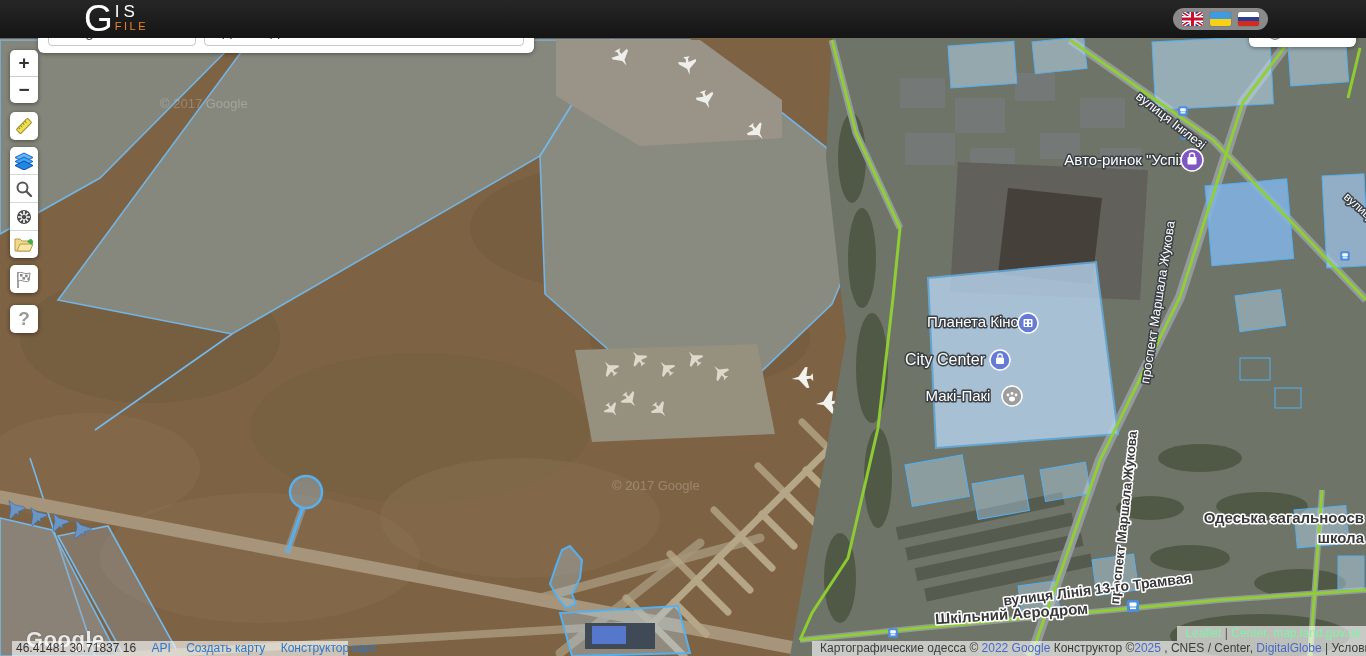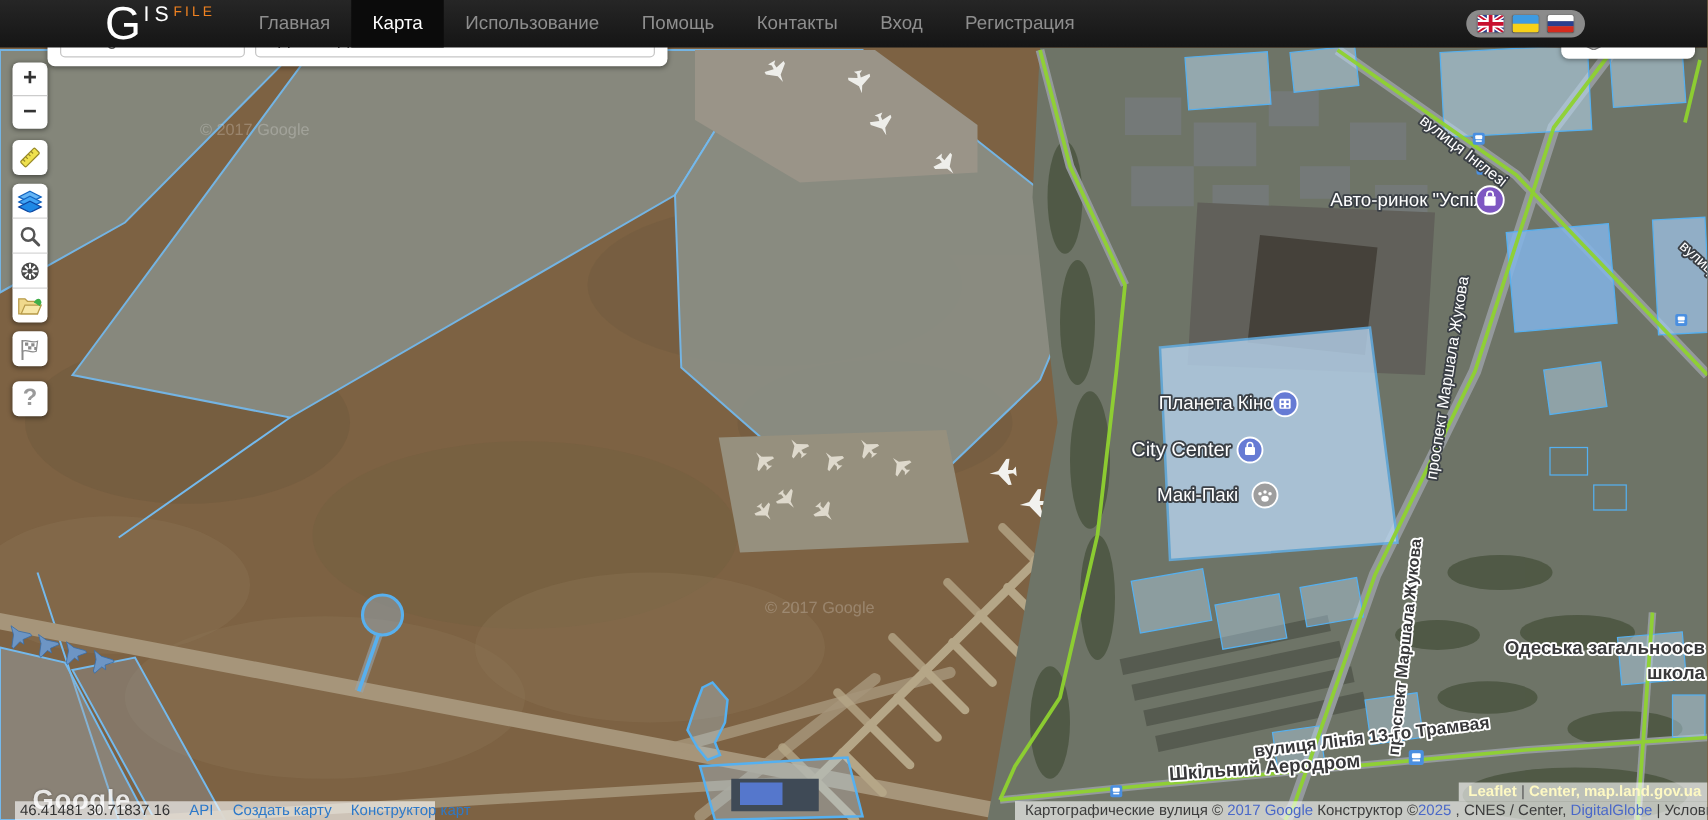--- a/index.html
+++ b/index.html
@@ -4,21 +4,21 @@
 <style>
   html,body{margin:0;padding:0;}
   body{width:1366px;height:656px;overflow:hidden;position:relative;
        font-family:"Liberation Sans",sans-serif;background:#7d6243;}
 
   
   .hdr{position:absolute;top:0;left:0;width:1366px;height:38px;
        background:linear-gradient(#262626,#151515);z-index:50;}
   .logo{position:absolute;left:84px;top:1px;display:flex;align-items:flex-start;}
   .logo .g{color:#fff;font-size:37px;font-weight:300;line-height:36px;}
-  .logo .col{display:flex;margin-left:2px;margin-top:3px;}
+  .logo .col{display:flex;flex-direction:column;margin-left:2px;margin-top:3px;}
   .logo .is{color:#fff;font-size:17px;letter-spacing:4px;line-height:16px;}
   .logo .file{color:#f08221;font-size:11px;letter-spacing:2.5px;line-height:12px;font-weight:normal;}
   .nav{position:absolute;left:190px;top:0;height:38px;display:flex;}
   .nav .it{height:38px;line-height:38px;padding:0 17px;font-size:15px;color:#8e8e8e;cursor:pointer;}
   .nav .it.act{background:#0b0b0b;color:#fff;}
   .flags{position:absolute;right:98px;top:8px;height:22px;background:rgba(158,158,158,.85);
          border-radius:12px;display:flex;align-items:center;padding:0 9px;gap:7px;}
   .flags svg{display:block;border-radius:2px;box-shadow:0 0 1px rgba(0,0,0,.6);}
 
   
@@ -59,43 +59,34 @@
   .mapsbtn .txt{font-size:16px;color:#4a4a4a;}
 
   
   .gwm{position:absolute;left:26px;bottom:3px;color:rgba(255,255,255,.85);font-size:22px;
        font-weight:bold;letter-spacing:.5px;z-index:30;text-shadow:0 0 2px rgba(0,0,0,.3);}
   .fstrip{position:absolute;z-index:35;background:rgba(255,255,255,.62);font-size:12px;
           height:15px;line-height:15px;white-space:nowrap;}
   .fleft{left:12px;bottom:0;width:332px;padding-left:4px;color:#333;text-align:right;}
   .fleft a{color:#2d79c9;text-decoration:none;margin-left:12px;cursor:pointer;}
   .fattr1{right:0;bottom:15px;padding:0 5px 0 8px;color:#555;}
-  .fattr1 a{color:#fef9c3;text-decoration:none;cursor:pointer;font-weight:bold;}
+  .fattr1 a{color:#86efac;text-decoration:none;cursor:pointer;}
   .fattr2{right:0;bottom:0;left:812px;padding:0 5px 0 8px;color:#3c3c3c;text-align:right;}
   .fattr2 .lk{color:#4a68c8;cursor:pointer;}
 </style>
 </head>
 <body>
 
 <div class="hdr">
   <div class="logo">
     <span class="g">G</span>
     <span class="col">
       <span class="is">IS</span>
       <span class="file">FILE</span>
     </span>
-  </div>
-  <div class="nav">
-    <div class="it">Главная</div>
-    <div class="it act">Карта</div>
-    <div class="it">Использование</div>
-    <div class="it">Помощь</div>
-    <div class="it">Контакты</div>
-    <div class="it">Вход</div>
-    <div class="it">Регистрация</div>
   </div>
   <div class="flags">
     <svg width="21" height="14">
       <rect width="21" height="14" fill="#2a3f8f"></rect>
       <path d="M0,0 L21,14 M21,0 L0,14" stroke="#fff" stroke-width="4"></path>
       <path d="M0,0 L21,14 M21,0 L0,14" stroke="#c8102e" stroke-width="1.6"></path>
       <path d="M10.5,0 V14 M0,7 H21" stroke="#fff" stroke-width="6"></path>
       <path d="M10.5,0 V14 M0,7 H21" stroke="#c8102e" stroke-width="3"></path>
     </svg>
     <svg width="21" height="14">
@@ -405,14 +396,14 @@
   <a>Конструктор карт</a>
 </div>
 
 <div class="fstrip fattr1">
   <a>Leaflet</a>
   <span>|</span>
   <a>Center, map.land.gov.ua</a>
 </div>
 
 <div class="fstrip fattr2">
-  <span>Картографические вулиця © </span><span class="lk">2017 Google</span><span> Конструктор ©</span><span class="lk">2025</span><span> , CNES / Center, </span><span class="lk">DigitalGlobe</span><span> | </span><span>Условия использования</span>
+  <span>Картографические одесса © </span><span class="lk">2022 Google</span><span> Конструктор ©</span><span class="lk">2025</span><span> , CNES / Center, </span><span class="lk">DigitalGlobe</span><span> | </span><span>Условия использования</span>
 </div>
 
 </body></html>

